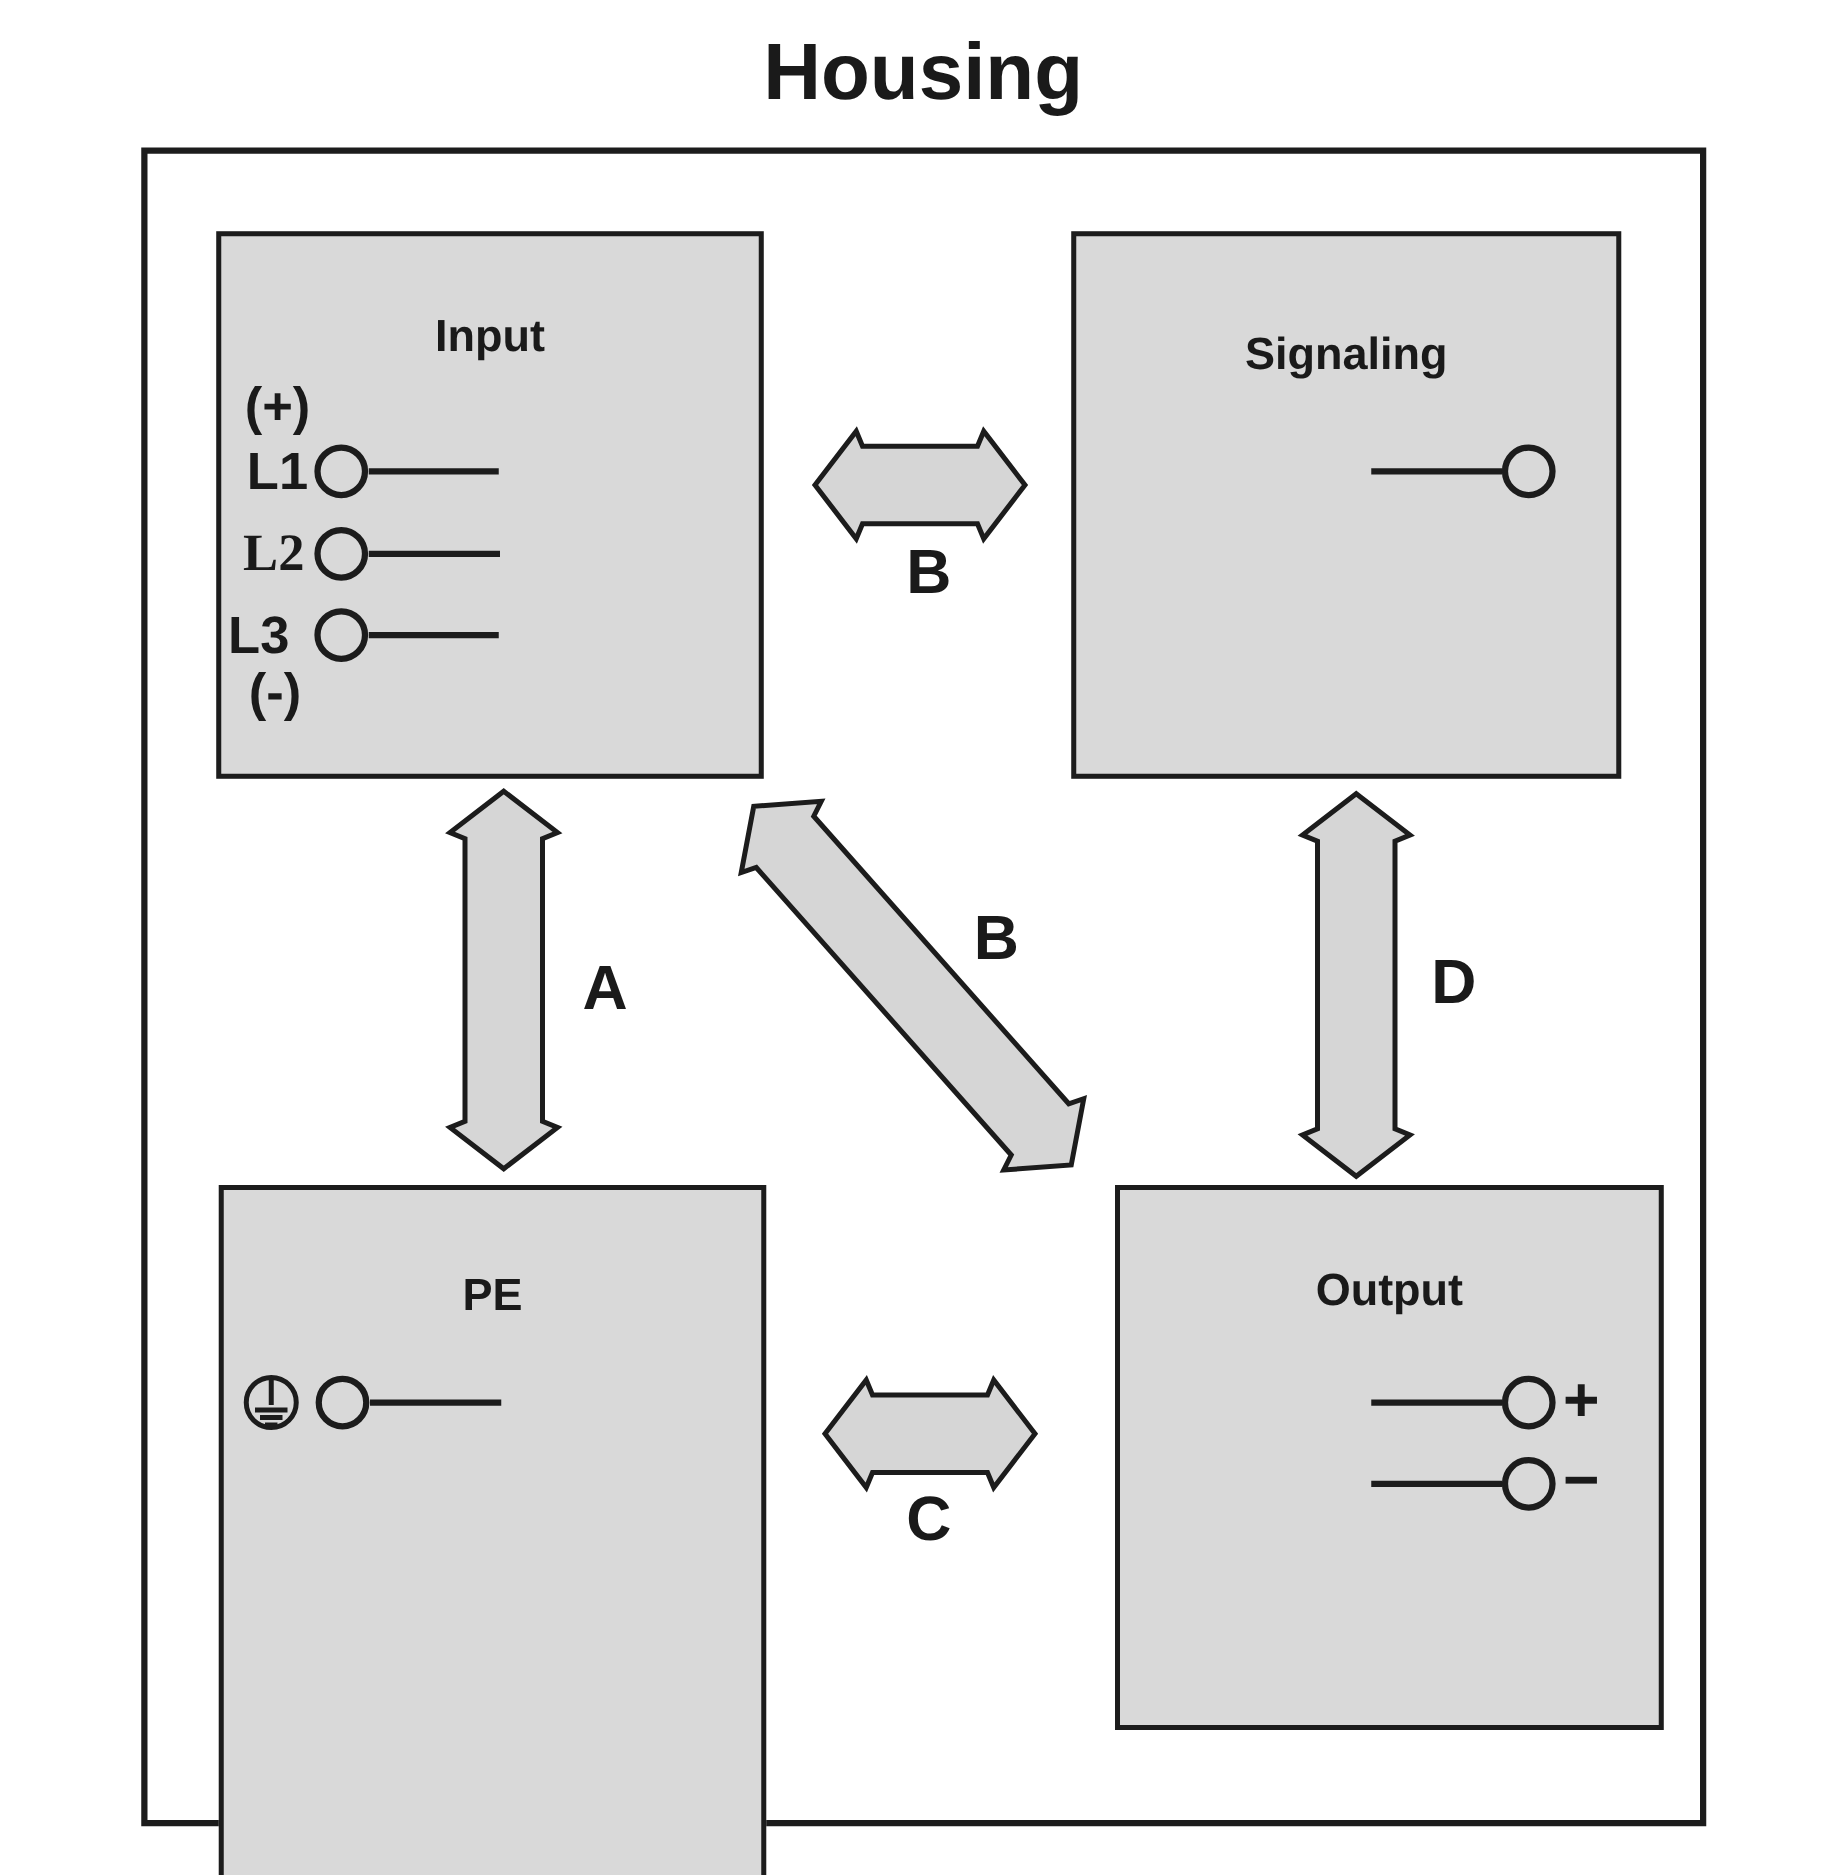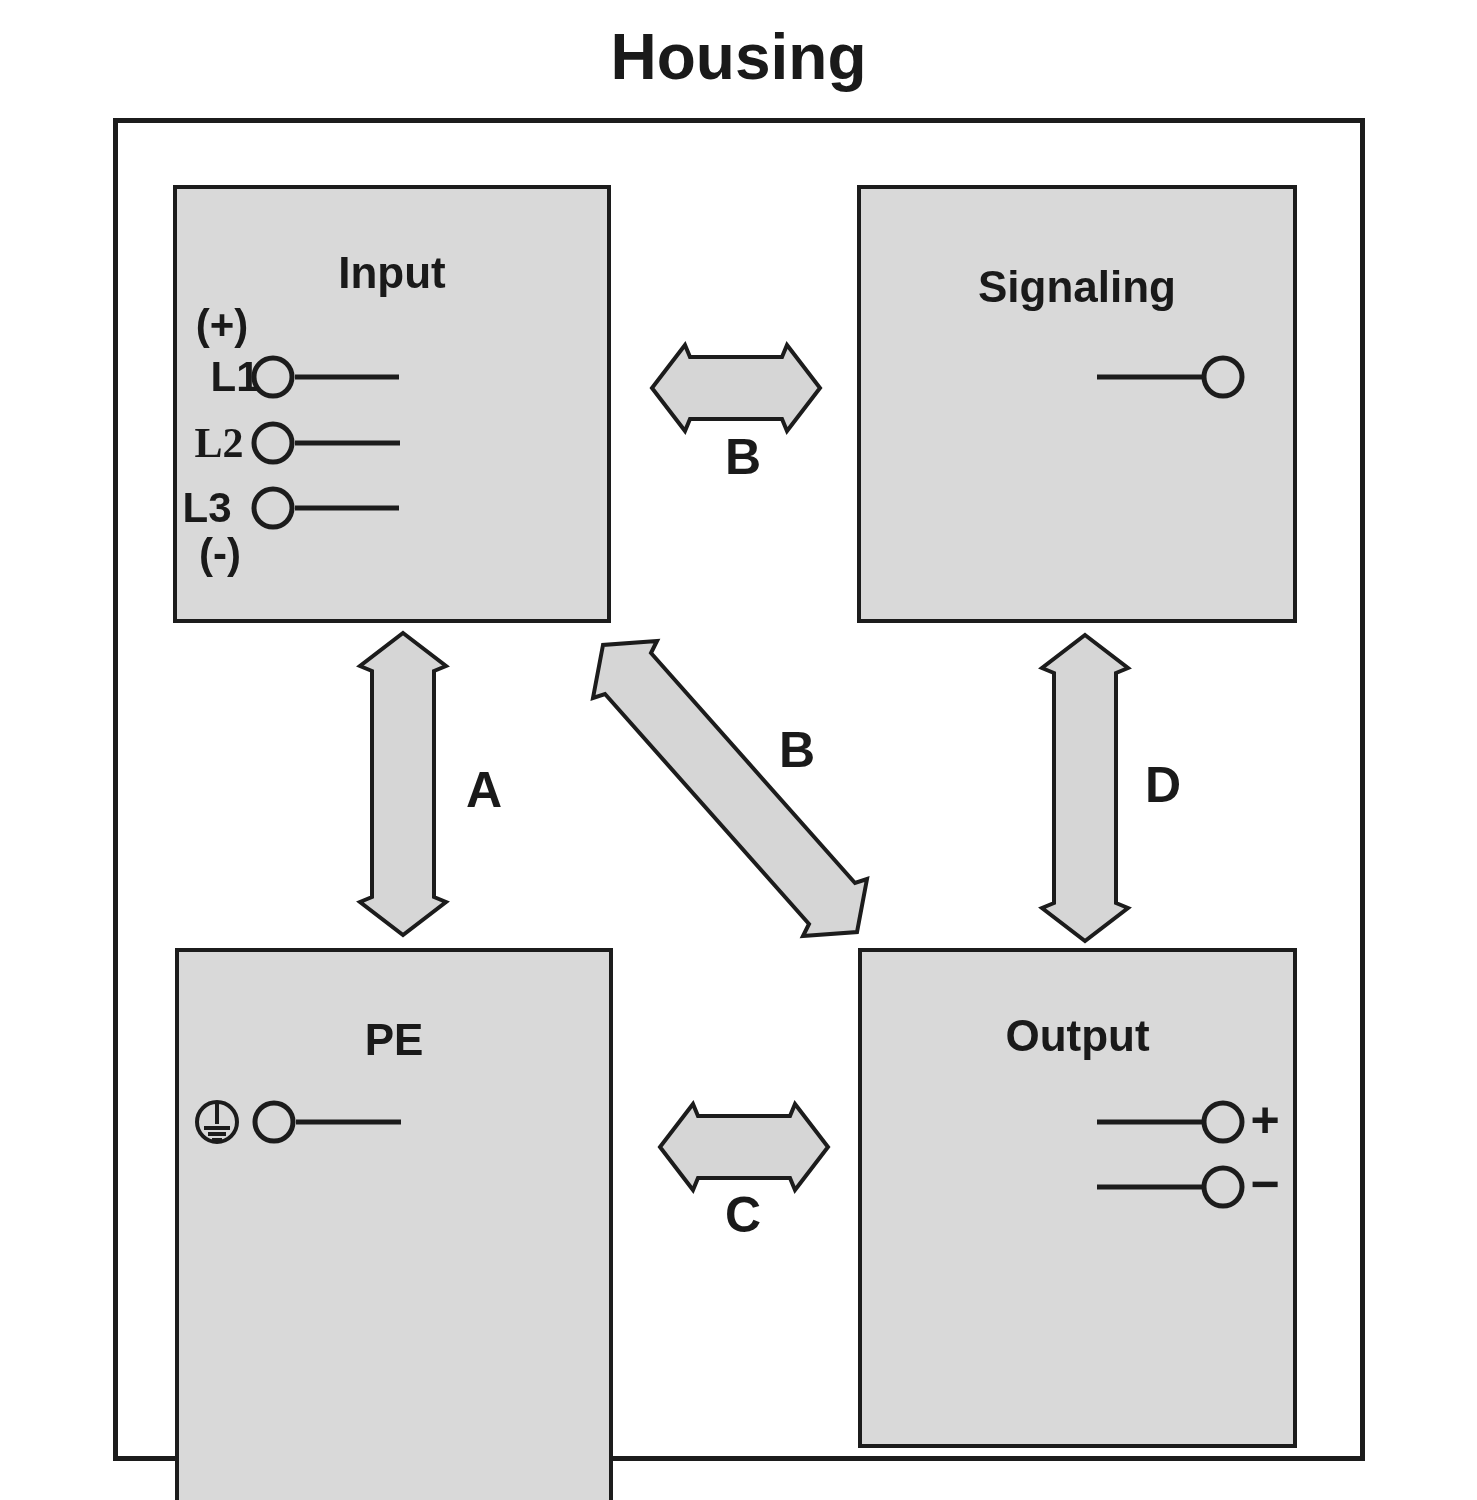--- a/index.html
+++ b/index.html
@@ -44,29 +44,29 @@
   .box {
     position: absolute;
     background: var(--box-fill);
     border: 4px solid var(--stroke);
     z-index: 1;
   }
   .box-title {
     position: absolute;
     left: 0; width: 100%;
     text-align: center;
-    font-size: 44px;
+    font-size: 36px;
     font-weight: 700;
     color: var(--text);
     line-height: 1;
   }
   .box.input     { left: 173px; top: 185px; width: 438px; height: 438px; }
   .box.signaling { left: 857px; top: 185px; width: 440px; height: 438px; }
   .box.pe        { left: 175px; top: 948px; width: 438px; height: 559px; }
-  .box.output    { left: 858px; top: 948px; width: 439px; height: 500px; }
+  .box.output    { left: 892px; top: 948px; width: 439px; height: 436px; }
   .box.input     .box-title { top: 62px; }
   .box.signaling .box-title { top: 76px; }
   .box.pe        .box-title { top: 66px; }
   .box.output    .box-title { top: 62px; }
 
   .art {
     position: absolute;
     left: 0; top: 0;
     z-index: 2;
     pointer-events: none;
@@ -160,21 +160,21 @@
     <circle class="terminal" cx="274" cy="1122" r="19"></circle>
     <line class="wire" x1="296" y1="1122" x2="401" y2="1122"></line>
 
     <line class="wire" x1="1097" y1="1122" x2="1202" y2="1122"></line>
     <circle class="terminal" cx="1223" cy="1122" r="19"></circle>
     <line class="wire" x1="1097" y1="1187" x2="1202" y2="1187"></line>
     <circle class="terminal" cx="1223" cy="1187" r="19"></circle>
   </svg>
 
   <span class="label term-label" style="left:222px; top:325px;">(+)</span>
-  <span class="label term-label" style="left:235px; top:377px;">L1</span>
+  <span class="label term-label" style="left:222px; top:377px;">L1</span>
   <span class="label term-label" style="left:219px; top:443px;font-family:Liberation Serif, serif;">L2</span>
   <span class="label term-label" style="left:207px; top:508px;">L3</span>
   <span class="label term-label" style="left:220px; top:554px;">(-)</span>
 
   <span class="label sign-label" style="left:1265px; top:1120px;">+</span>
   <span class="label sign-label" style="left:1265px; top:1184px;">−</span>
 
   <span class="label arrow-label" style="left:484px; top:790px;">A</span>
   <span class="label arrow-label" style="left:743px; top:457px;">B</span>
   <span class="label arrow-label" style="left:797px; top:750px;">B</span>

